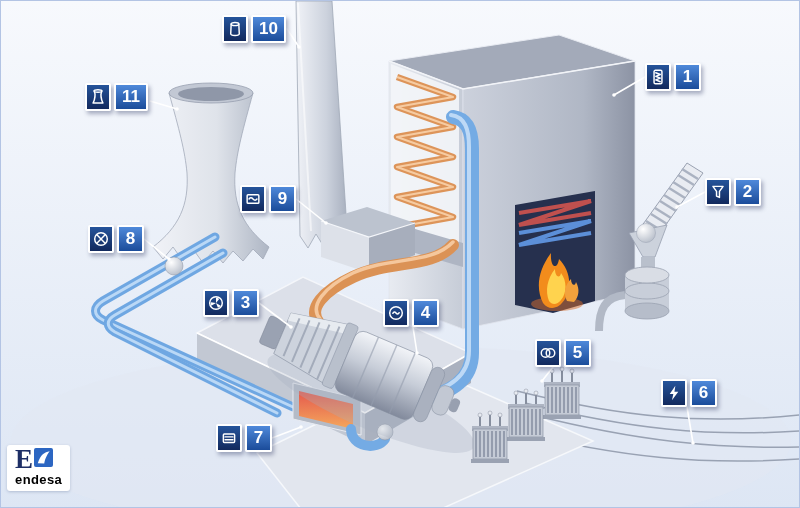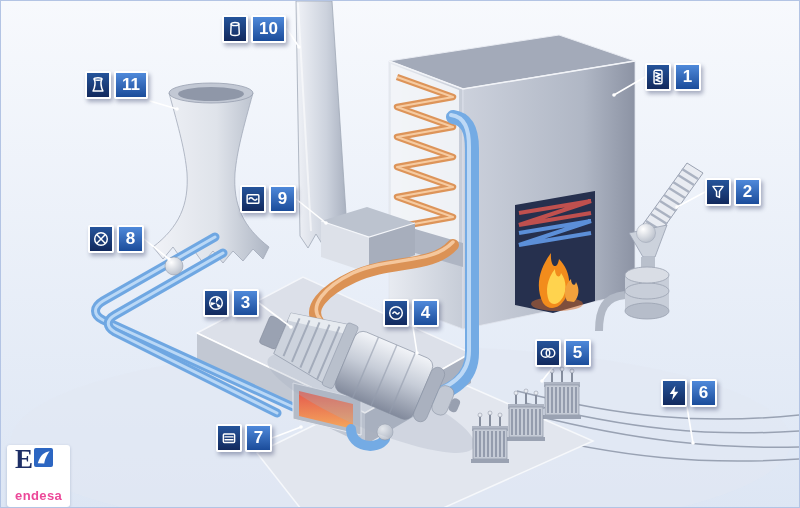--- a/index.html
+++ b/index.html
@@ -14,21 +14,21 @@
           box-shadow:2px 3px 4px rgba(25,35,80,.35)}
   .b-icon svg{display:block}
   .b-num{height:28px;min-width:27px;padding:0 6px;background:linear-gradient(#4f89da,#1b4c9a);
          border:2px solid #fff;border-radius:2px;color:#fff;font-size:17px;font-weight:bold;
          display:flex;align-items:center;justify-content:center;
          box-shadow:2px 3px 4px rgba(25,35,80,.35)}
   .logo{position:absolute;left:6px;top:444px;background:#fff;padding:3px 8px 4px;border-radius:3px;
         box-shadow:0 1px 3px rgba(40,60,110,.25)}
   .logo-row{display:flex;align-items:flex-start;gap:1px}
   .logo-e{font-family:"Liberation Serif",serif;font-weight:bold;font-size:27px;line-height:22px;color:#1e2f66}
-  .logo-name{font-size:13px;font-weight:bold;color:#ec4899;letter-spacing:.4px;margin-top:18px}
+  .logo-name{font-size:13px;font-weight:bold;color:#000000;letter-spacing:.4px;margin-top:2px}
 </style>
 </head>
 <body>
 
 <div class="stage">
 
 <svg class="scene" width="800" height="508" viewBox="0 0 800 508">
   <defs>
     <linearGradient id="gBg" x1="0" y1="0" x2="0" y2="1">
       <stop offset="0" stop-color="#f7f9fd"></stop>
@@ -348,21 +348,21 @@
 <div class="badge" style="left:221px;top:14px">
   <span class="b-icon">
     <svg width="18" height="18" viewBox="0 0 16 16" fill="none" stroke="#fff" stroke-width="1.3" stroke-linecap="round">
       <ellipse cx="8" cy="3.6" rx="3.4" ry="1.4"></ellipse>
           <path d="M4.6 3.6 L4.2 12.2 A3.8 1.5 0 0 0 11.8 12.2 L11.4 3.6"></path>
     </svg>
       </span>
   <span class="b-num">10</span>
 </div>
 
-<div class="badge" style="left:84px;top:70px">
+<div class="badge" style="left:84px;top:82px">
   <span class="b-icon">
     <svg width="18" height="18" viewBox="0 0 16 16" fill="none" stroke="#fff" stroke-width="1.3" stroke-linecap="round" stroke-linejoin="round">
       <path d="M4.6 2.6 C5.8 5.4 5.8 8.6 3.6 13.4 H12.4 C10.2 8.6 10.2 5.4 11.4 2.6"></path>
       <ellipse cx="8" cy="2.6" rx="3.4" ry="1.1"></ellipse>
     </svg>
       </span>
   <span class="b-num">11</span>
 </div>
 
 <div class="logo">

